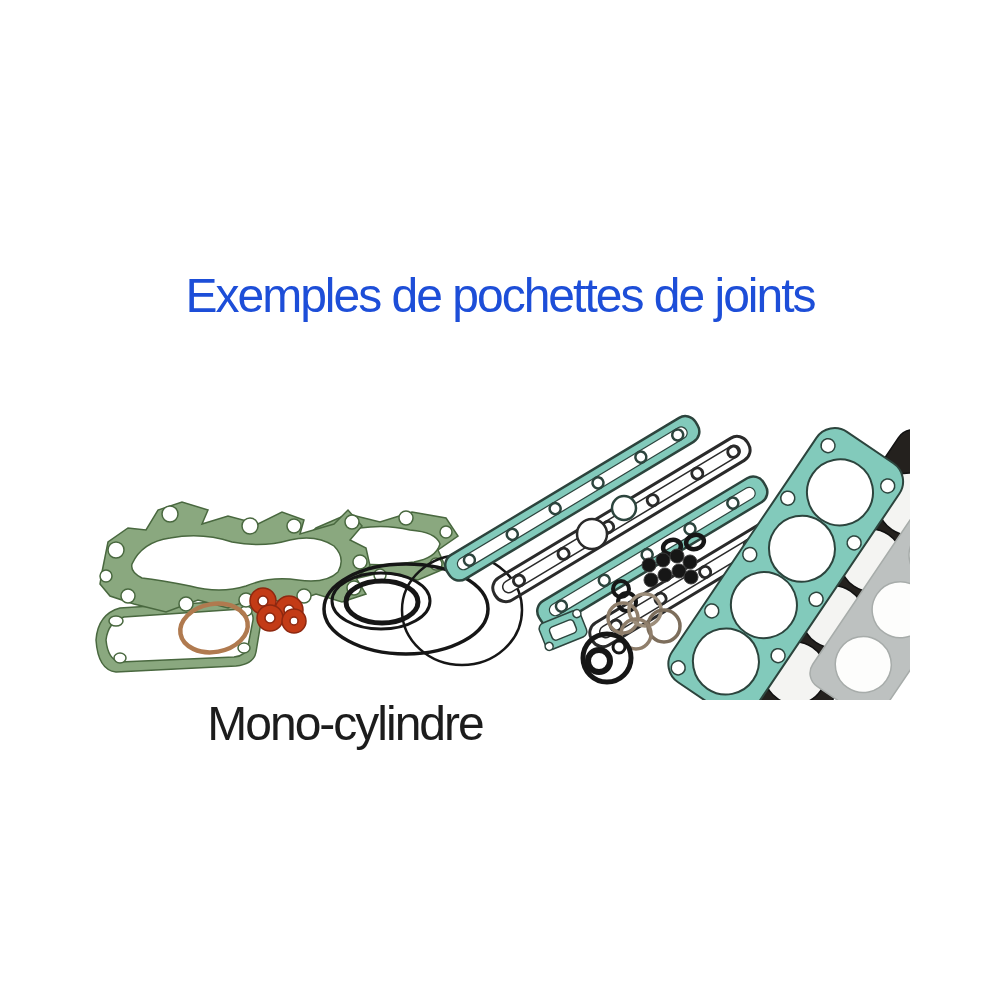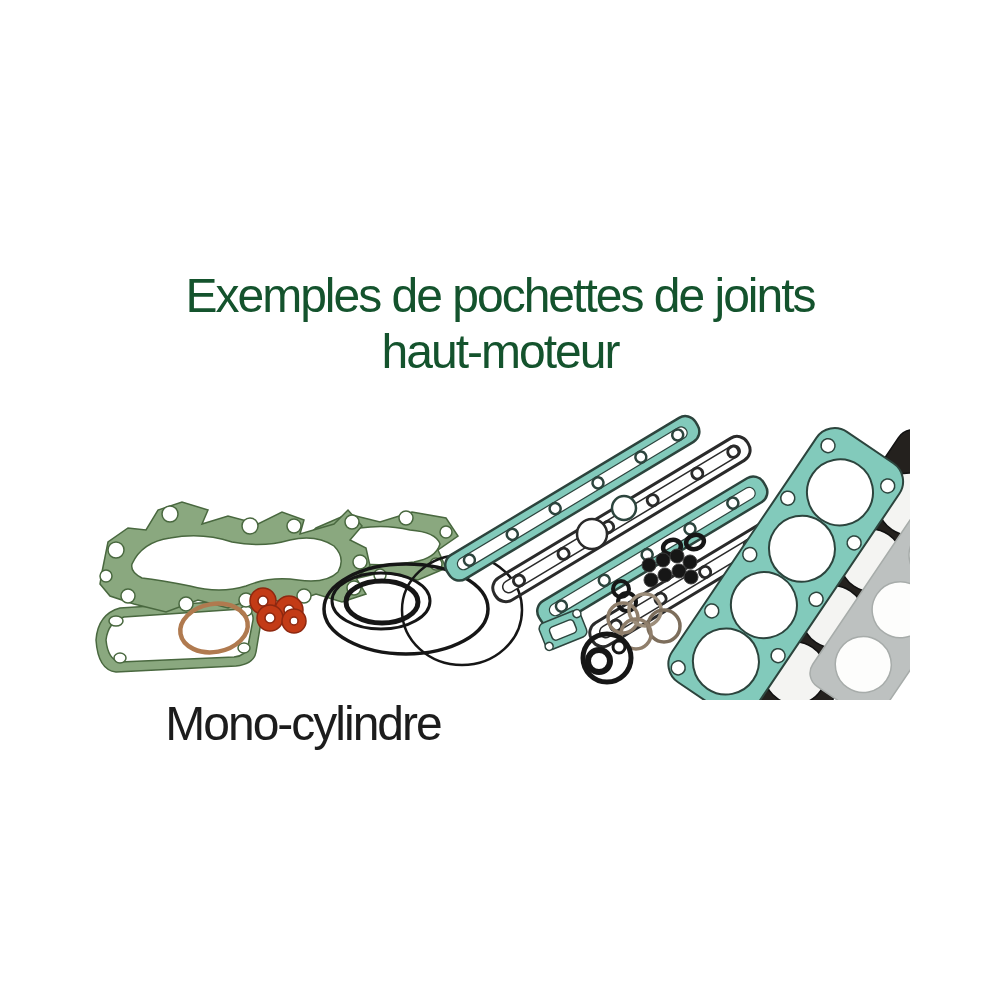--- a/index.html
+++ b/index.html
@@ -2,40 +2,39 @@
 <html><head>
 <meta charset="utf-8">
 <style>
   html,body{margin:0;padding:0;background:#fff;}
   .canvas{
     position:relative;width:1000px;height:1000px;background:#ffffff;
     overflow:hidden;font-family:"Liberation Sans",sans-serif;
   }
   .title{
     position:absolute;top:268px;left:0;width:1000px;text-align:center;
-    font-size:48px;line-height:56px;letter-spacing:-2px;color:#14532d;
+    font-size:48px;line-height:56px;letter-spacing:-2px;color:#1d4ed8;
   }
   .kit-label{
     position:absolute;top:696px;transform:translateX(-50%);
-    font-size:48px;letter-spacing:-2px;color:#1c1c1c;white-space:nowrap;
+    font-size:48px;letter-spacing:-2px;color:#1c1c1c;white-space:nowrap;margin-left:42px;
   }
   #label-mono{left:303px;}
   #label-multi{left:697px;}
   .kit-art{position:absolute;}
   #mono-art{left:50px;top:480px;}
   #multi-art{left:440px;top:388px;}
 </style>
 </head>
 <body>
 
 <div class="canvas">
 
   <div class="title">
     <div>Exemples de pochettes de joints</div>
-    <div>haut-moteur</div>
   </div>
 
   <svg id="mono-art" class="kit-art" width="485" height="215" viewBox="0 0 485 215">
 
     <g stroke-width="1.5" fill="#8aa87f" stroke="#49683f">
       <path d="M46,160 Q48,134 70,128 L196,120 Q214,122 212,136 L206,172 Q204,184 186,186 L66,192 Q48,190 46,160 Z"></path>
       <path fill="#ffffff" d="M56,160 Q58,142 74,137 L192,129 Q204,130 203,140 L198,166 Q196,176 184,177 L70,182 Q58,180 56,160 Z"></path>
       <ellipse fill="#ffffff" cx="66" cy="141" rx="7" ry="5"></ellipse>
       <ellipse fill="#ffffff" cx="196" cy="131" rx="6" ry="5"></ellipse>
       <ellipse fill="#ffffff" cx="194" cy="168" rx="6" ry="5"></ellipse>

